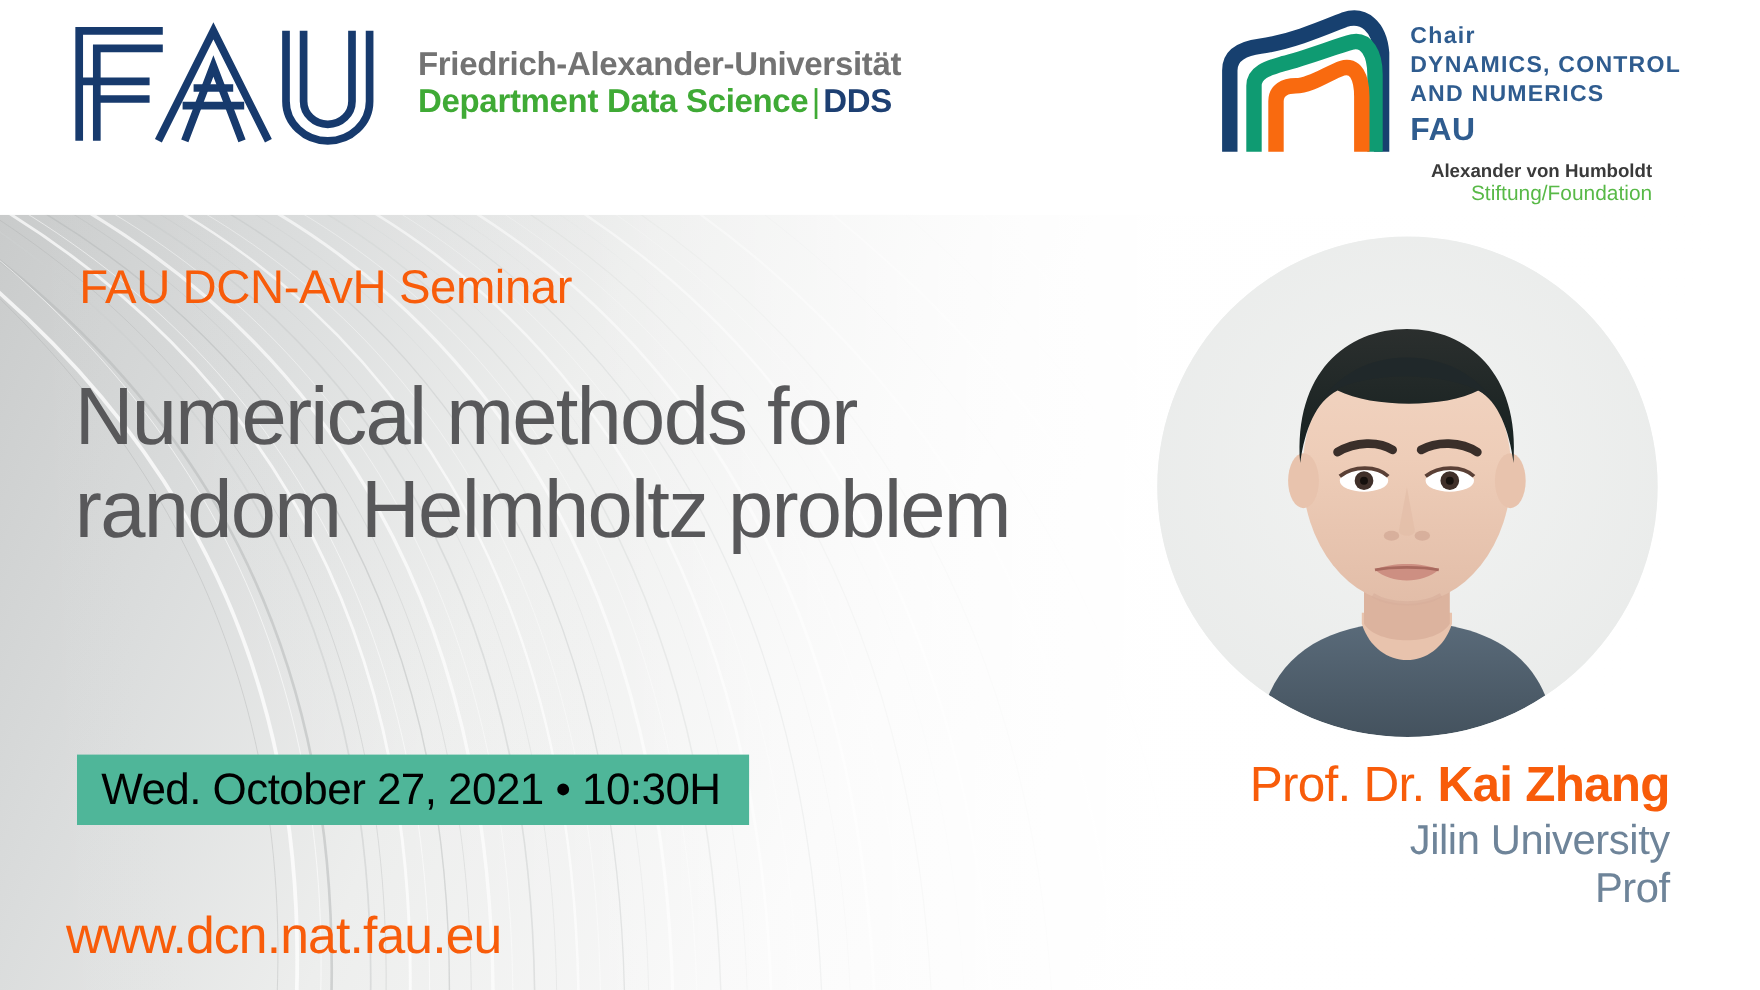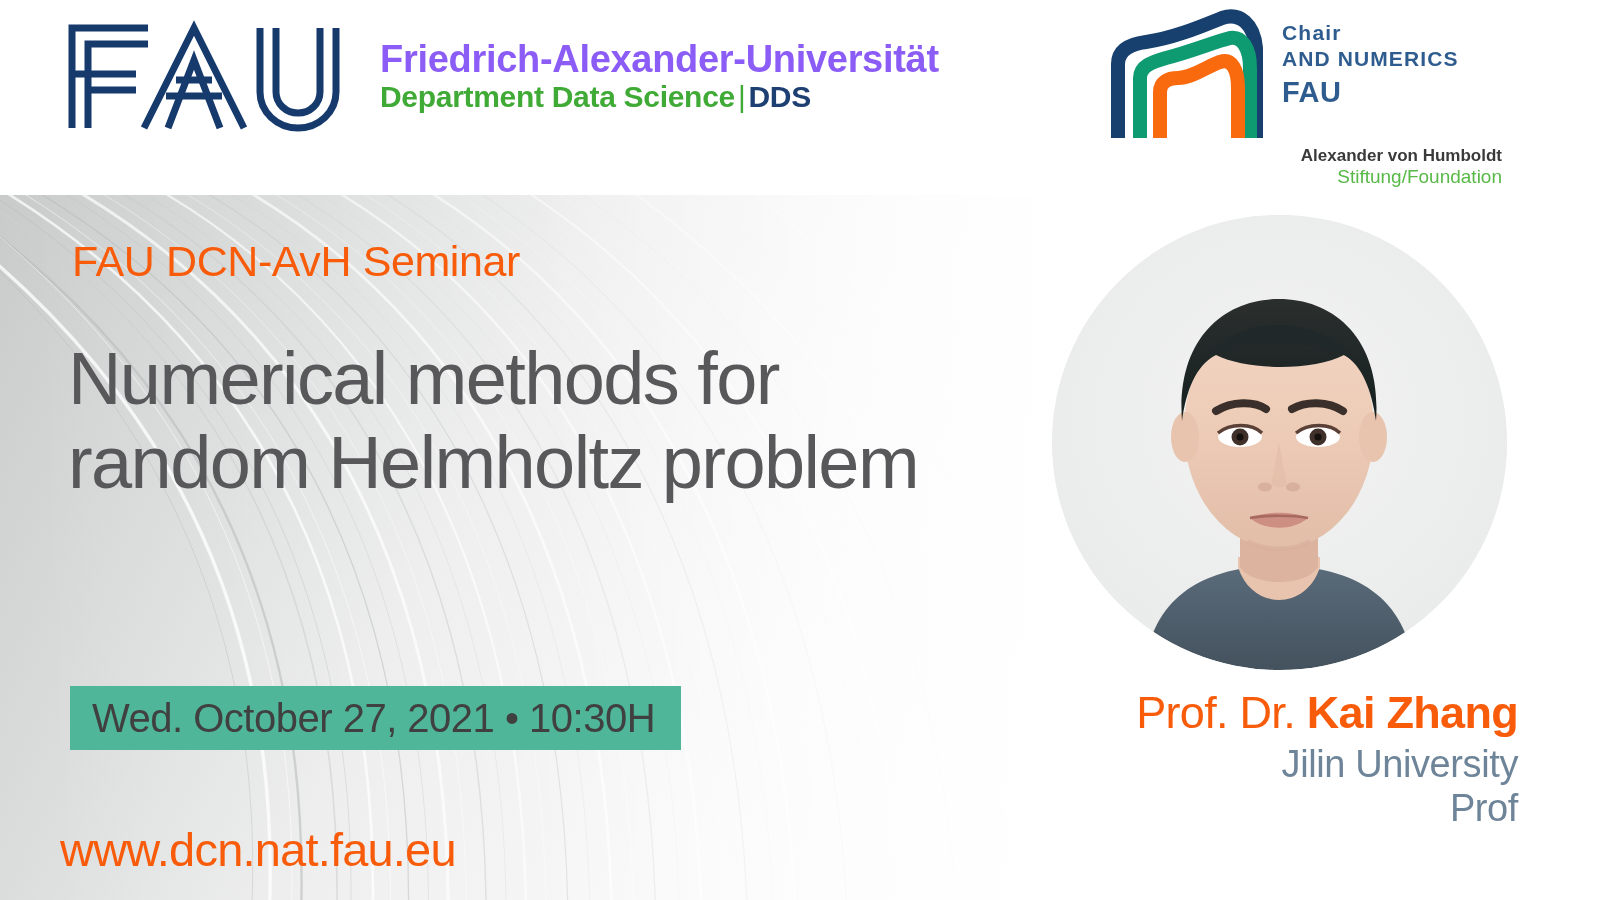--- a/index.html
+++ b/index.html
@@ -44,23 +44,23 @@
     height: 112px;
     display: block;
   }
   .fau-wordmark {
     display: flex;
     flex-direction: column;
     justify-content: center;
     line-height: 1.12;
   }
   .fau-line1 {
-    font-size: 38px;
-    font-weight: bold;
-    color: #8b5cf6;
+    font-size: 30px;
+    font-weight: bold;
+    color: #737373;
     letter-spacing: -0.3px;
     white-space: nowrap;
   }
   .fau-line2 {
     font-size: 30px;
     font-weight: bold;
     color: #3faa35;
     letter-spacing: -0.3px;
     white-space: nowrap;
   }
@@ -184,21 +184,21 @@
     top: 491px;
     height: 64px;
     background: #4fb699;
     display: flex;
     align-items: center;
     padding: 0 26px 0 22px;
     box-sizing: border-box;
   }
   .date-banner-text {
     font-size: 40px;
-    color: #404040;
+    color: #000000;
     letter-spacing: -0.5px;
     white-space: nowrap;
   }
   .site-url {
     position: absolute;
     left: 60px;
     top: 627px;
     font-size: 47px;
     color: #f85c0a;
     letter-spacing: -0.8px;
@@ -370,20 +370,21 @@
       <div class="dcn-top">
         <svg class="dcn-wave" viewBox="0 0 168 136">
           <g fill="none" stroke-linecap="butt">
             <path d="M 14 130 L 14 56 C 14 42, 26 36, 42 34 C 70 30, 98 18, 118 10 C 136 4, 150 16, 152 40 L 152 130" stroke="#17406f" stroke-width="14"></path>
             <path d="M 36 130 L 36 70 C 36 58, 48 54, 62 50 C 86 44, 110 34, 126 30 C 138 28, 146 40, 146 60 L 146 130" stroke="#0f9b72" stroke-width="14"></path>
             <path d="M 56 130 L 56 84 C 56 74, 64 70, 74 70 C 88 70, 104 58, 116 54 C 128 50, 134 62, 134 80 L 134 130" stroke="#f96a0f" stroke-width="14"></path>
           </g>
         </svg>
         <div class="dcn-text">
           <div class="dcn-chair">Chair</div>
+          <div class="dcn-l1">DYNAMICS, CONTROL</div>
           <div class="dcn-l2">AND NUMERICS</div>
           <div class="dcn-fau">FAU</div>
         </div>
       </div>
       <div class="humboldt">
         <div class="humboldt-name">Alexander von Humboldt</div>
         <div class="humboldt-sub">Stiftung/Foundation</div>
       </div>
     </div>
   </div>

